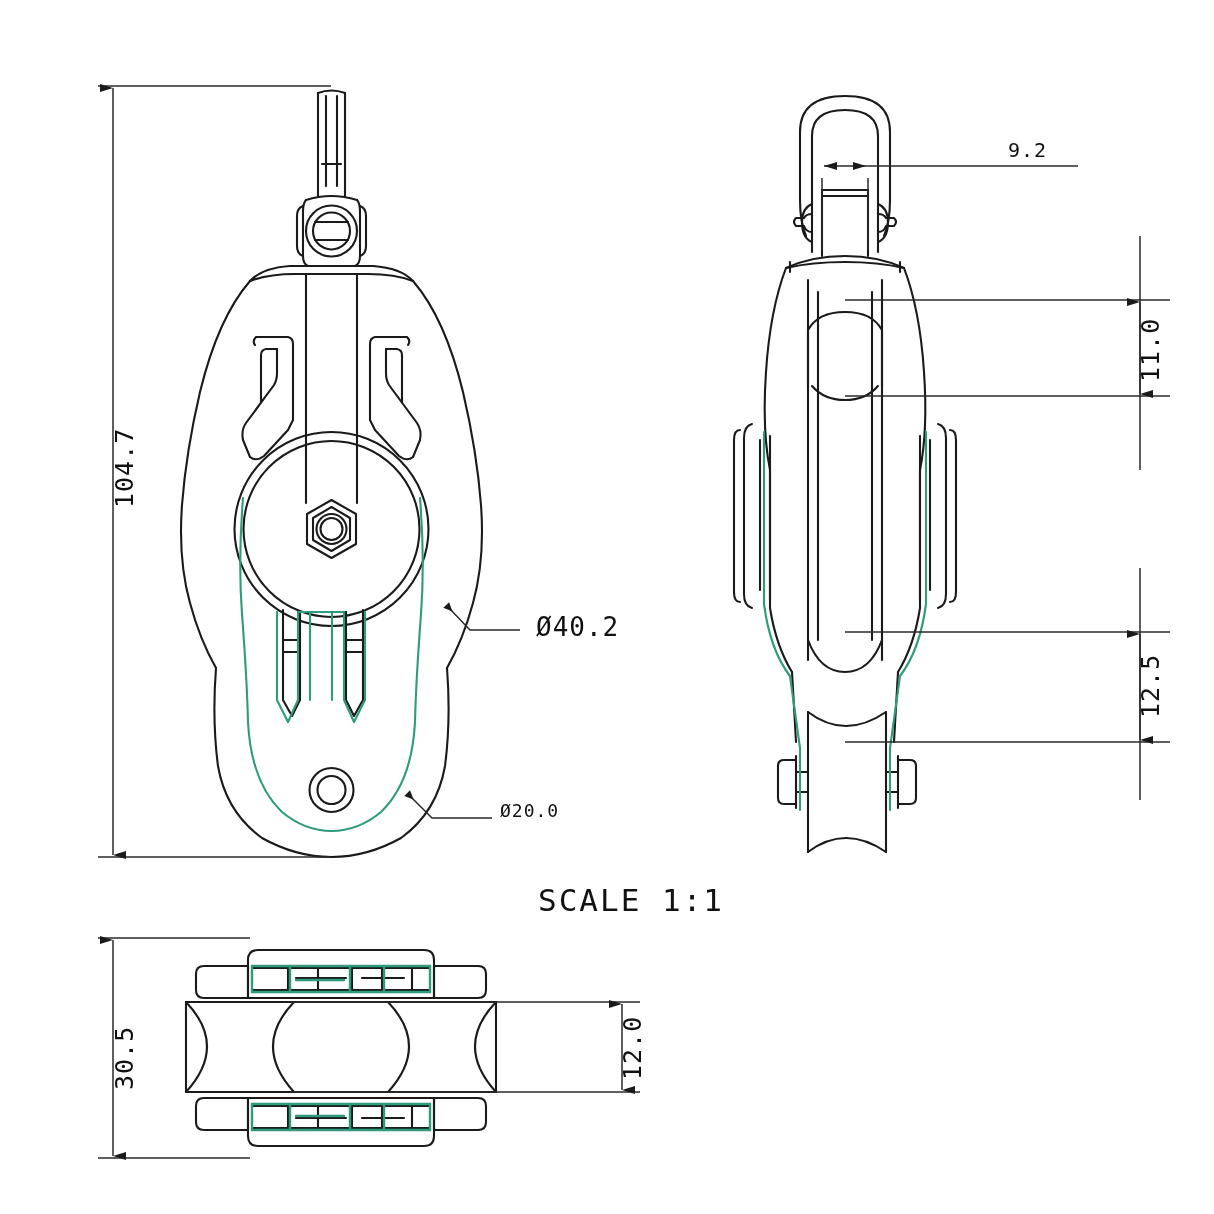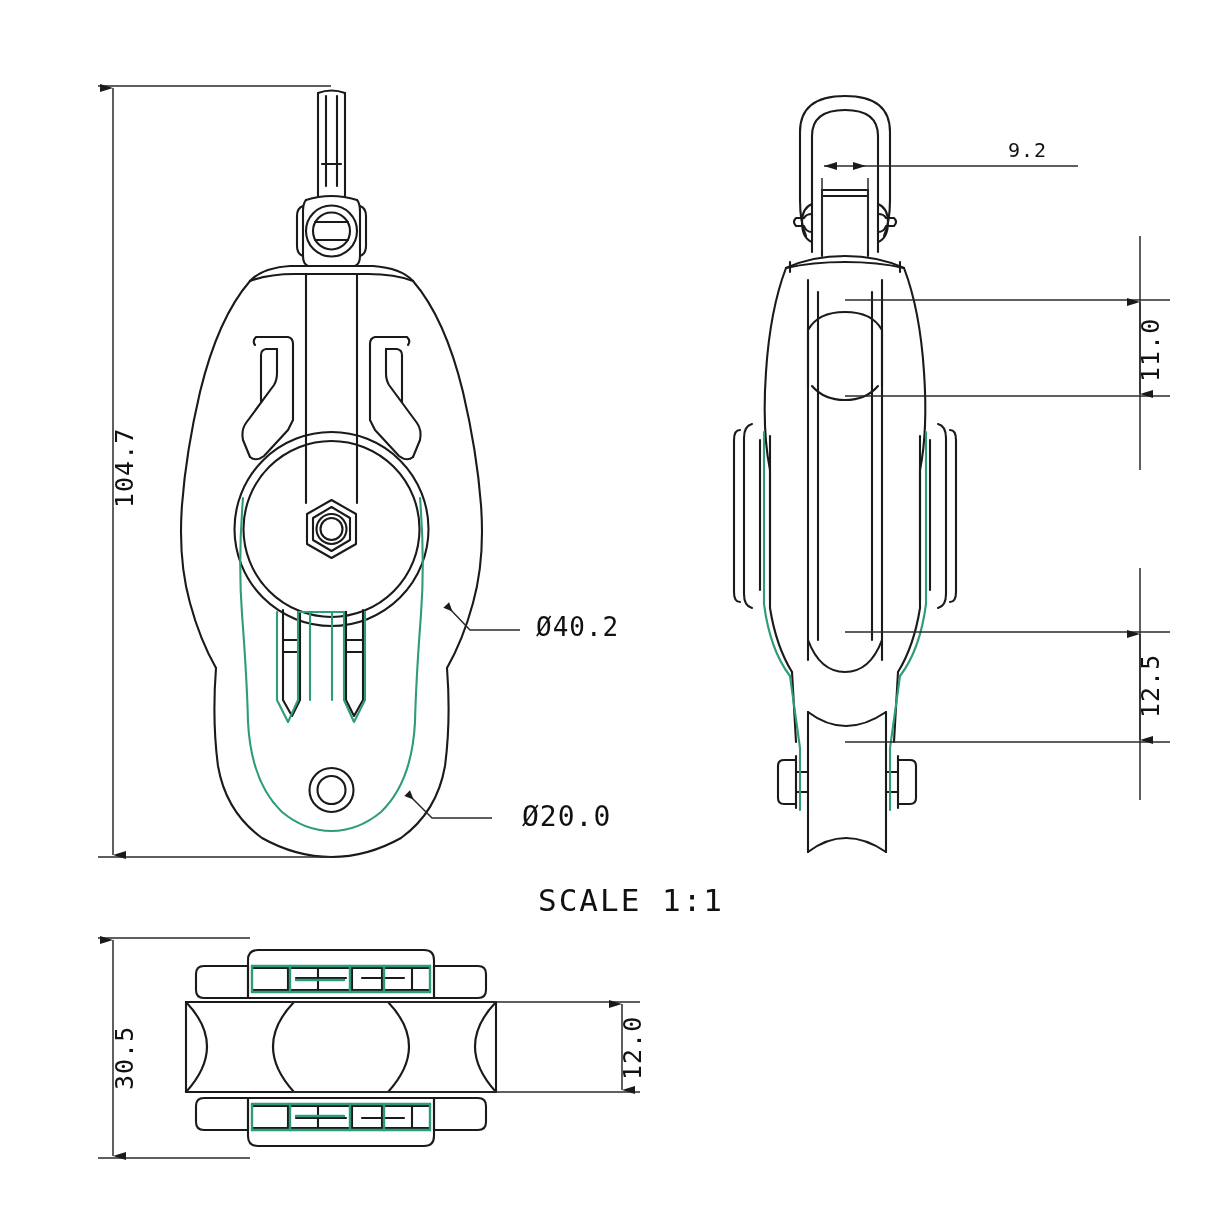--- a/index.html
+++ b/index.html
@@ -294,21 +294,21 @@
     <path d="M290 1002 L640 1002"></path>
     <path d="M290 1092 L640 1092"></path>
     <path d="M622 1004 L622 1090" marker-start="url(#arrUp)" marker-end="url(#arrDown)"></path>
   </g>
 </svg>
 
 <div class="dimlabel vert" style="left:110px;top:508px;font-size:25px;">104.7</div>
 
 <div class="dimlabel" style="left:524px;top:612px;font-size:26px;margin-left:12px;">Ø40.2</div>
 
-<div class="dimlabel" style="left:500px;top:800px;font-size:28px;margin-left:22px;">Ø20.0</div>
+<div class="dimlabel" style="left:500px;top:800px;font-size:18px;">Ø20.0</div>
 
 <div class="dimlabel" style="left:1008px;top:138px;font-size:20px;">9.2</div>
 
 <div class="dimlabel vert" style="left:1136px;top:382px;font-size:25px;">11.0</div>
 
 <div class="dimlabel vert" style="left:1136px;top:718px;font-size:25px;">12.5</div>
 
 <div class="dimlabel vert" style="left:110px;top:1090px;font-size:25px;">30.5</div>
 
 <div class="dimlabel vert" style="left:618px;top:1080px;font-size:25px;">12.0</div>

